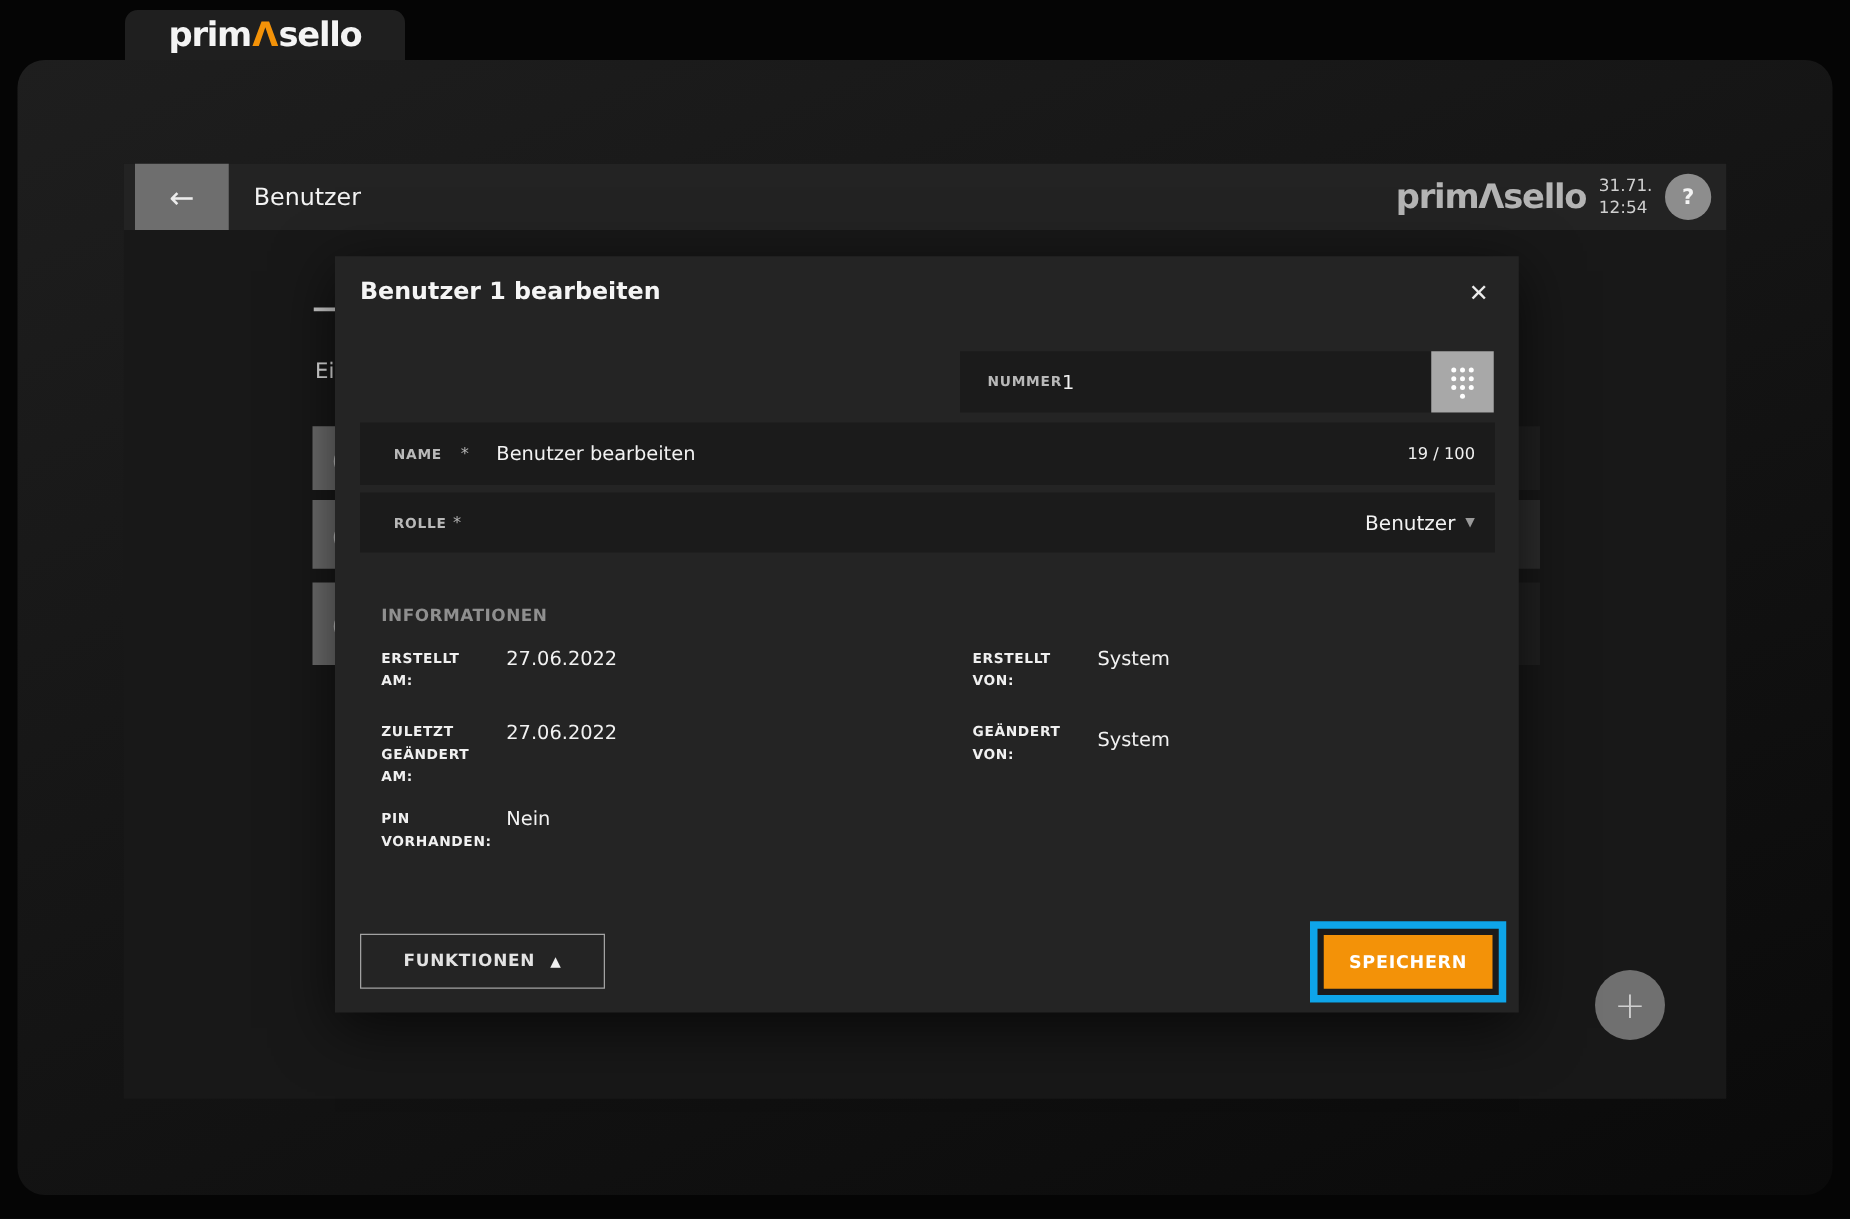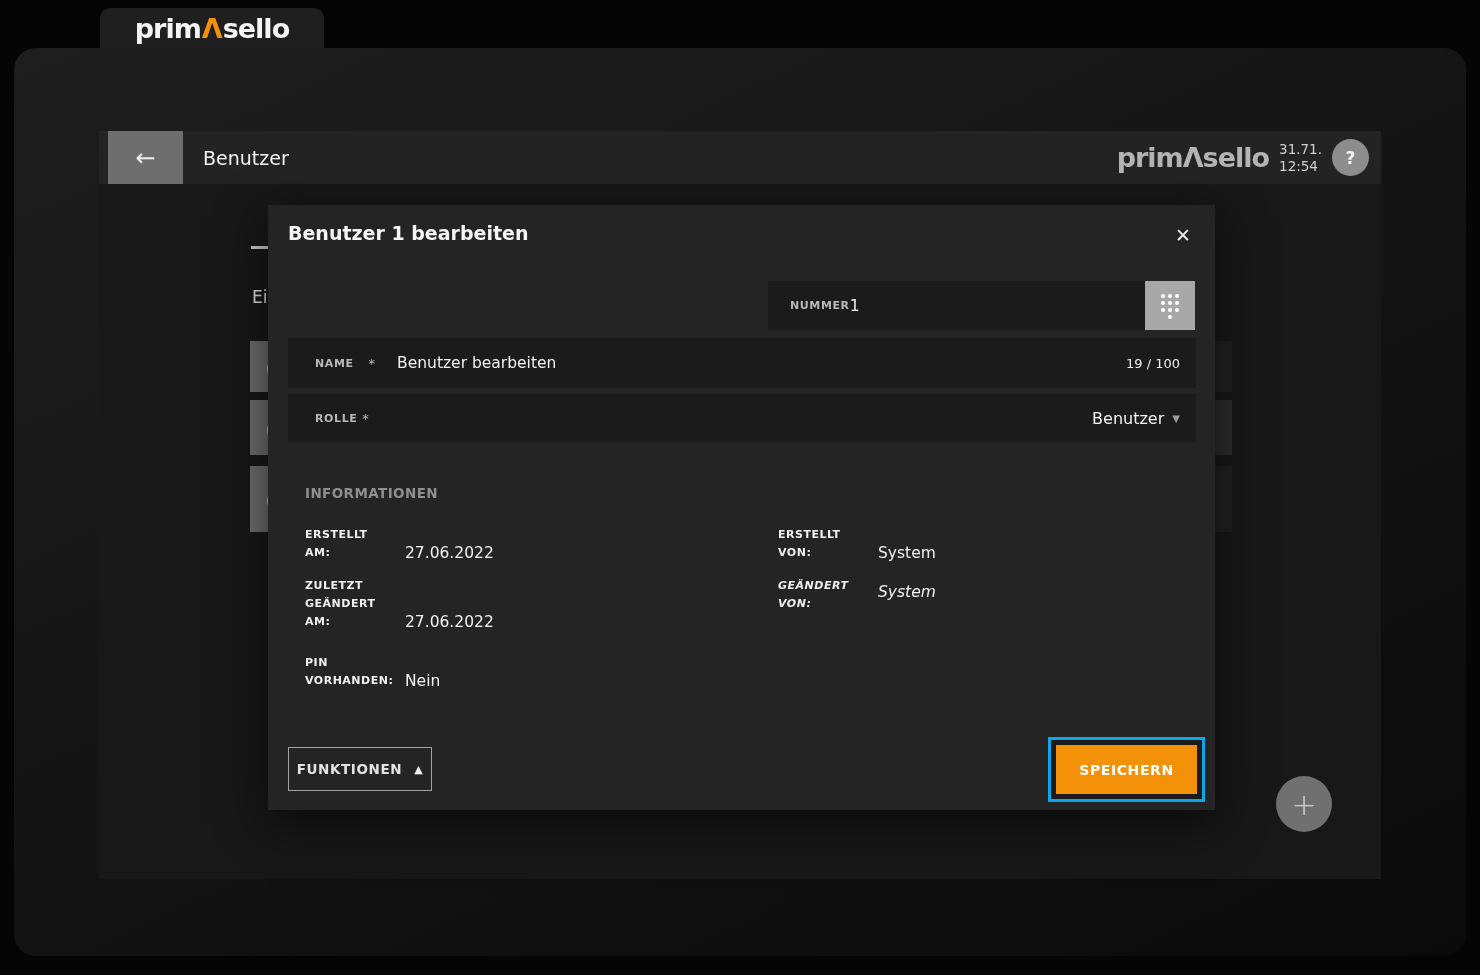--- a/index.html
+++ b/index.html
@@ -113,38 +113,38 @@
   .rolle-value .f-value { font-size:16px; }
   .caret { font-size:10px; color:#9a9a9a; }
 
   .info-heading { position:absolute; left:37px; top:280px; font-size:13.5px; font-weight:bold; letter-spacing:.4px; color:#8f8f8f; }
 
   .info-grid {
     position:absolute; left:37px; top:313px; width:880px;
     display:grid; grid-template-columns:473px 1fr;
     grid-auto-rows:min-content; column-gap:0;
   }
-  .info-item { display:flex; align-items:flex-end; gap:10px; margin-bottom:15px; min-height:44px; }
+  .info-item { display:flex; align-items:flex-start; gap:10px; margin-bottom:15px; min-height:44px; }
   .info-label { width:90px; flex:none; font-size:11px; font-weight:bold; letter-spacing:.5px; line-height:1.65; color:#f0f0f0; }
   .info-value { font-size:15.5px; color:#f2f2f2; }
 
   
   .btn-outline {
     position:absolute; height:44px; background:transparent;
     border:1px solid #a2a2a2; color:#e3e3e3;
     font-family:inherit; font-size:13.5px; font-weight:bold; letter-spacing:.6px;
     display:flex; align-items:center; justify-content:center; gap:12px;
     cursor:pointer;
   }
-  .btn-funktionen { left:20px; top:542px; width:144px; }
+  .btn-funktionen { left:20px; top:542px; width:196px; }
   .btn-funktionen .tri { font-size:11px; color:#f0f0f0; }
   .btn-abbrechen  { left:634px; top:542px; width:138px; color:#d6d6d6; }
   .save-wrap {
     position:absolute; left:780px; top:532px; width:157px; height:65px;
-    border:3px solid #0ea5e9; background:#1b1b1b; padding:5px;
+    border:6px solid #0ea5e9; background:#1b1b1b; padding:5px;
   }
   .btn-speichern {
     width:100%; height:100%; background:#f39208; border:none;
     color:#fff; font-family:inherit; font-size:14px; font-weight:bold; letter-spacing:.6px;
     cursor:pointer;
   }
 
   
   .fab {
     left:1276px; top:776px; width:56px; height:56px; border-radius:50%;
@@ -250,21 +250,21 @@
       <span class="info-value">27.06.2022</span>
     </div>
     <div class="info-item">
       <span class="info-label">ERSTELLT VON:</span>
       <span class="info-value">System</span>
     </div>
     <div class="info-item">
       <span class="info-label">ZULETZT GEÄNDERT AM:</span>
       <span class="info-value">27.06.2022</span>
     </div>
-    <div class="info-item" style="align-items:flex-start;font-style:italic;">
+    <div class="info-item" style="align-items:flex-start;">
       <span class="info-label">GEÄNDERT VON:</span>
       <span class="info-value" style="margin-top:6px;">System</span>
     </div>
     <div class="info-item">
       <span class="info-label">PIN VORHANDEN:</span>
       <span class="info-value">Nein</span>
     </div>
     <div></div>
   </div>
 

